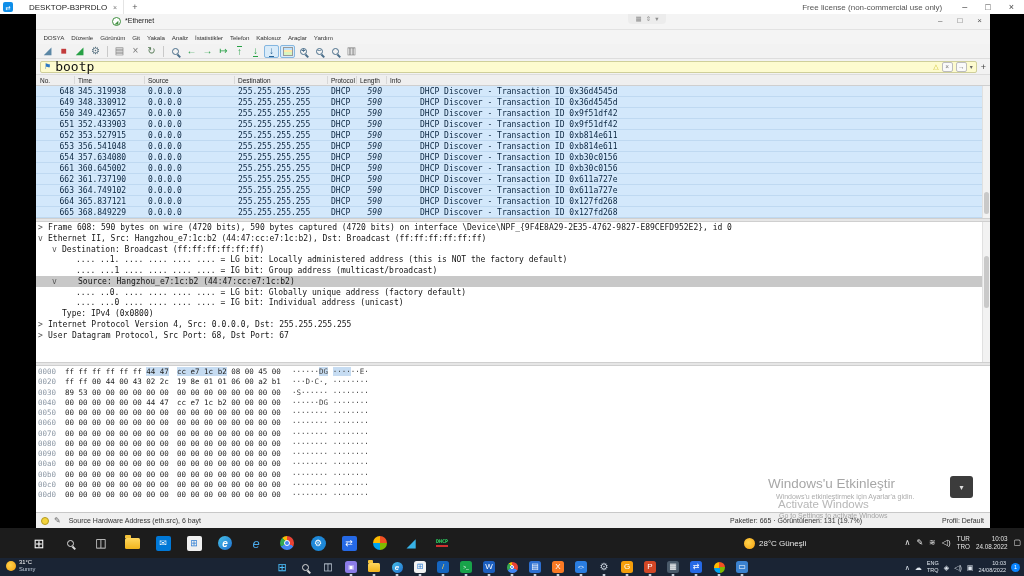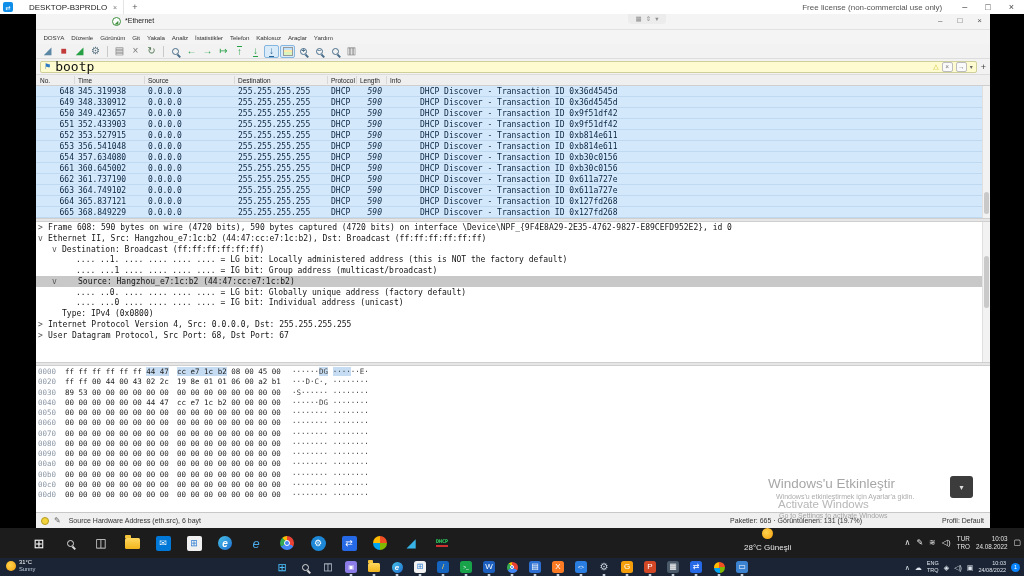--- a/index.html
+++ b/index.html
@@ -114,21 +114,21 @@
   .pin{border-radius:50%;background:conic-gradient(#f25022 0 25%,#7fba00 25% 50%,#00a4ef 50% 75%,#ffb900 75% 100%);}
   .edgeic{width:14px;height:14px;border-radius:50%;background:linear-gradient(135deg,#46c1e8,#1f6fd0);
           color:#fff;font-size:10px;font-style:italic;font-weight:bold;display:flex;align-items:center;justify-content:center;}
   .dhcpic{display:flex;flex-direction:column;align-items:center;gap:1px;font-family:"DejaVu Sans Mono",monospace;
           font-size:5px;font-weight:bold;color:#2fe06a;line-height:1;}
   .dhcpic i{width:12px;height:2px;background:#d03030;display:block;}
   .gl{line-height:1;}
   .magw{border-color:#dcdcdc;} .magw::after{background:#dcdcdc;}
   .dot{position:absolute;bottom:0px;left:50%;transform:translateX(-50%);width:3px;height:1.5px;border-radius:1px;background:#cfd8e4;}
 
-  .rweather{position:absolute;left:744px;top:0;height:30px;display:flex;align-items:center;gap:4px;color:#e8e8e8;font-size:8px;flex-direction:column;}
+  .rweather{position:absolute;left:744px;top:0;height:30px;display:flex;align-items:center;gap:4px;color:#e8e8e8;font-size:8px;}
   .sun{width:11px;height:11px;border-radius:50%;background:radial-gradient(circle at 40% 40%,#ffd34d,#f59e0b);}
   .rtray{position:absolute;right:3px;top:0;height:30px;display:flex;align-items:center;gap:6px;color:#e4e4e4;}
   .trg{font-size:8px;line-height:1;}
   .lang{display:flex;flex-direction:column;align-items:center;font-size:6.3px;line-height:1.25;}
   .clock{display:flex;flex-direction:column;align-items:flex-end;font-size:6.3px;line-height:1.25;}
 
   
   .wm1{position:absolute;left:730px;top:462px;font-size:13.5px;color:rgba(150,150,150,0.85);
        text-shadow:0 1px 1px rgba(255,255,255,0.7);z-index:45;margin-left:38px;}
   .wm2{position:absolute;left:776px;top:479px;font-size:7px;color:rgba(150,150,150,0.8);z-index:45;}

